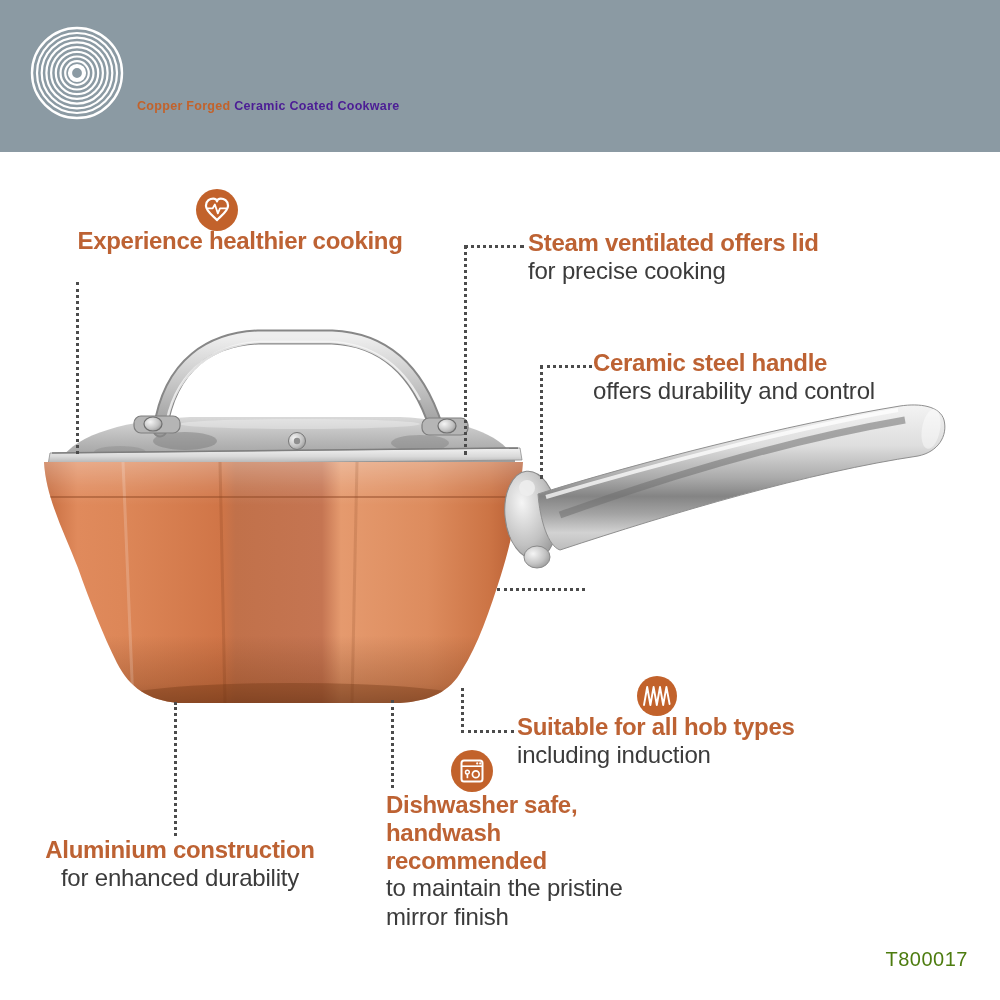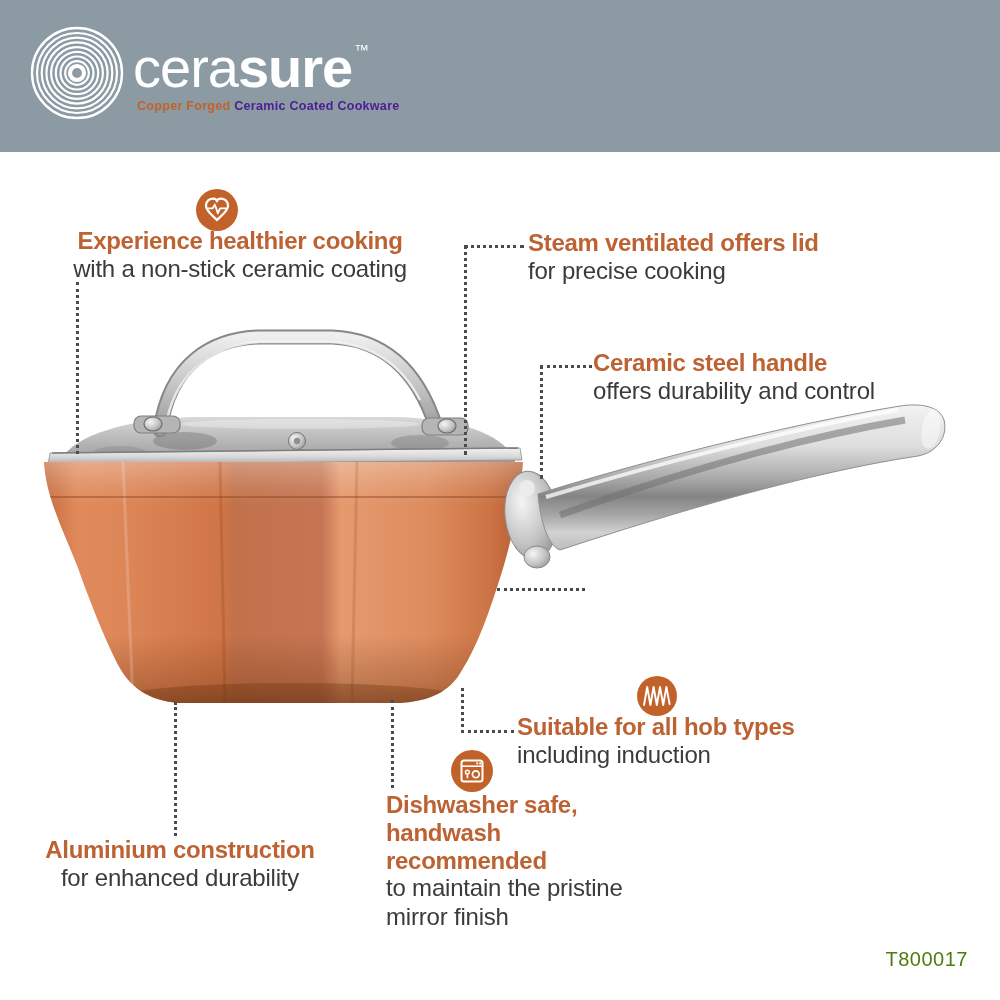--- a/index.html
+++ b/index.html
@@ -45,21 +45,20 @@
         <circle cx="49" cy="49" r="40" stroke-width="2.2"></circle>
         <circle cx="49" cy="49" r="35.3" stroke-width="2.2"></circle>
         <circle cx="49" cy="49" r="30.6" stroke-width="2.2"></circle>
         <circle cx="49" cy="49" r="25.9" stroke-width="2.2"></circle>
         <circle cx="49" cy="49" r="21.2" stroke-width="2.2"></circle>
         <circle cx="49" cy="49" r="16.5" stroke-width="2.2"></circle>
         <circle cx="49" cy="49" r="11.8" stroke-width="2.2"></circle>
         <circle cx="49" cy="49" r="7" stroke-width="4.2"></circle>
       </g>
     </svg>
-    <div class="brand"><span class="brand-light">cera</span><span class="brand-bold">sure</span><sup>™</sup></div>
     <div class="tagline"><span class="tag-copper">Copper Forged</span><span class="tag-rest"> Ceramic Coated Cookware</span></div>
   </div>
 
   <svg class="pan-svg" width="1000" height="1000" viewBox="0 0 1000 1000">
     <defs>
       <linearGradient id="bodyH" x1="0" y1="0" x2="1" y2="0">
         <stop offset="0" stop-color="#c56c3f"></stop>
         <stop offset="0.07" stop-color="#e08a5c"></stop>
         <stop offset="0.16" stop-color="#dd8758"></stop>
         <stop offset="0.37" stop-color="#d07547"></stop>
@@ -180,21 +179,20 @@
       <circle cx="5.2" cy="-7.6" r="1.1" fill="#ffffff"></circle>
       <circle cx="8.2" cy="-7.6" r="1.1" fill="#ffffff"></circle>
       <circle cx="3.8" cy="3.2" r="3.4" fill="none" stroke="#ffffff" stroke-width="1.7"></circle>
       <circle cx="-4.6" cy="1.2" r="1.9" fill="none" stroke="#ffffff" stroke-width="1.5"></circle>
       <line x1="-4.6" y1="3.1" x2="-4.6" y2="7.2" stroke="#ffffff" stroke-width="1.7"></line>
     </svg>
   </div>
 
   <div class="callout center" style="left:30px; top:227px; width:420px;">
     <div class="t-strong">Experience healthier cooking</div>
-    <div class="t-sub">with a non-stick ceramic coating</div>
   </div>
 
   <div class="callout" style="left:528px; top:229px; width:340px;">
     <div class="t-strong">Steam ventilated offers lid</div>
     <div class="t-sub">for precise cooking</div>
   </div>
 
   <div class="callout" style="left:593px; top:349px; width:330px;">
     <div class="t-strong">Ceramic steel handle</div>
     <div class="t-sub">offers durability and control</div>

